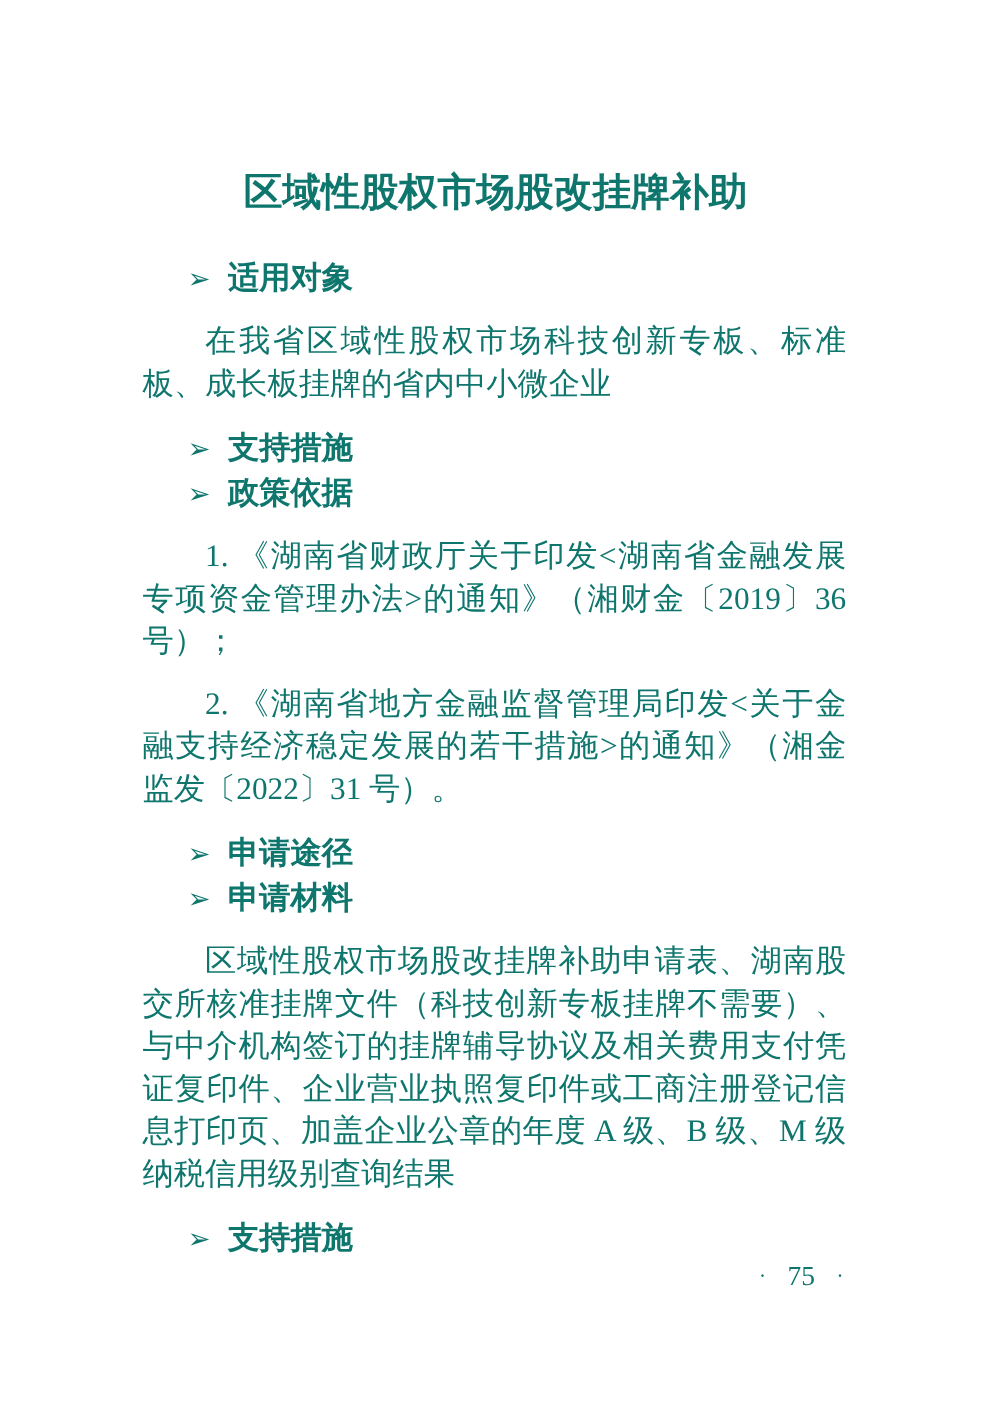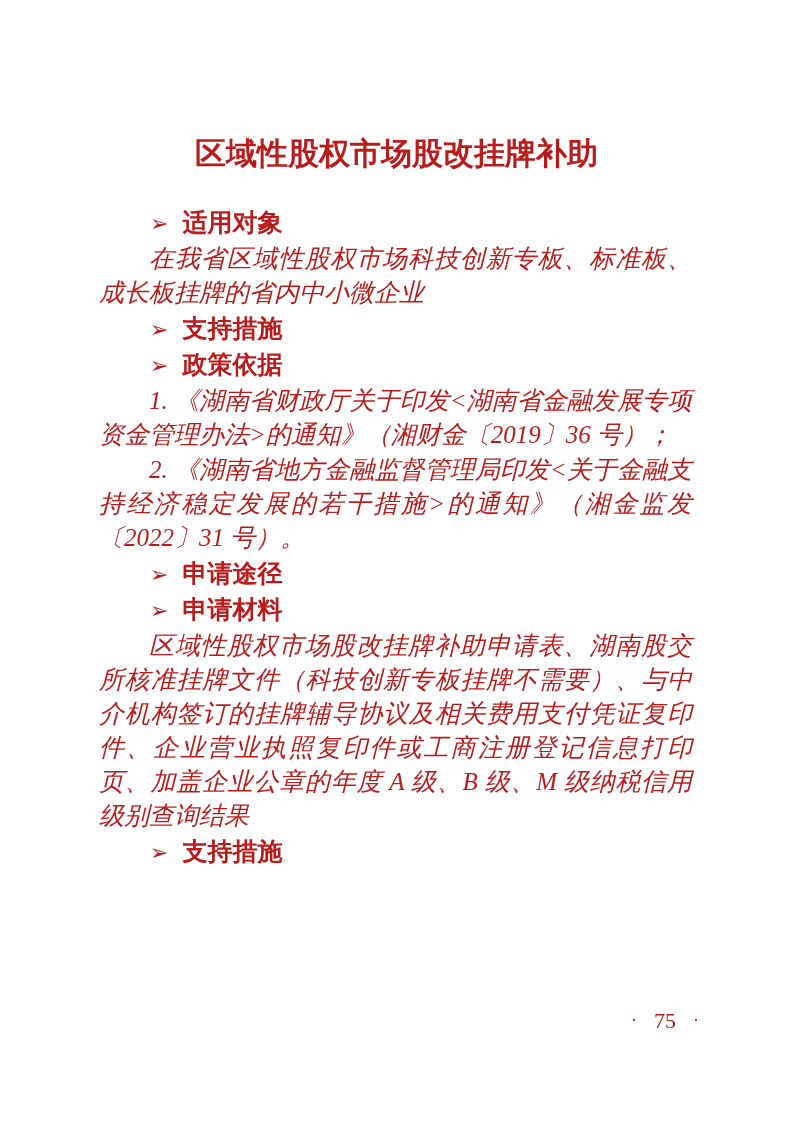--- a/index.html
+++ b/index.html
@@ -5,21 +5,21 @@
   html, body {
     margin: 0;
     padding: 0;
     background: #ffffff;
   }
   .page {
     position: relative;
     width: 793px;
     height: 1066px;
     background: #ffffff;
-    color: #b91c1c;
+    color: #0f766e;
     font-family: "Liberation Serif", serif;
     overflow: hidden;
     box-sizing: border-box;
   }
   .doc-title {
     margin: 0;
     padding-top: 131px;
     text-align: center;
     font-family: "Liberation Sans", sans-serif;
     font-weight: bold;
@@ -47,30 +47,29 @@
     text-align: left;
   }
   .arrow-bullet {
     font-family: "DejaVu Sans", sans-serif;
     font-weight: normal;
     font-size: 22px;
     margin-right: 14px;
     flex: 0 0 auto;
   }
   .para {
-    margin: 1px;
+    margin: 16px;
     text-indent: 50px;
-    font-style: italic;
   }
   .para.indent-small {
     text-indent: 32px;
   }
   .page-number {
     position: absolute;
-    right: 94px;
+    right: 118px;
     top: 1006px;
     font-family: "Liberation Serif", serif;
     font-size: 22px;
     line-height: 28px;
     white-space: nowrap;
   }
   .page-number .dot {
     font-size: 18px;
     vertical-align: 2px;
   }

